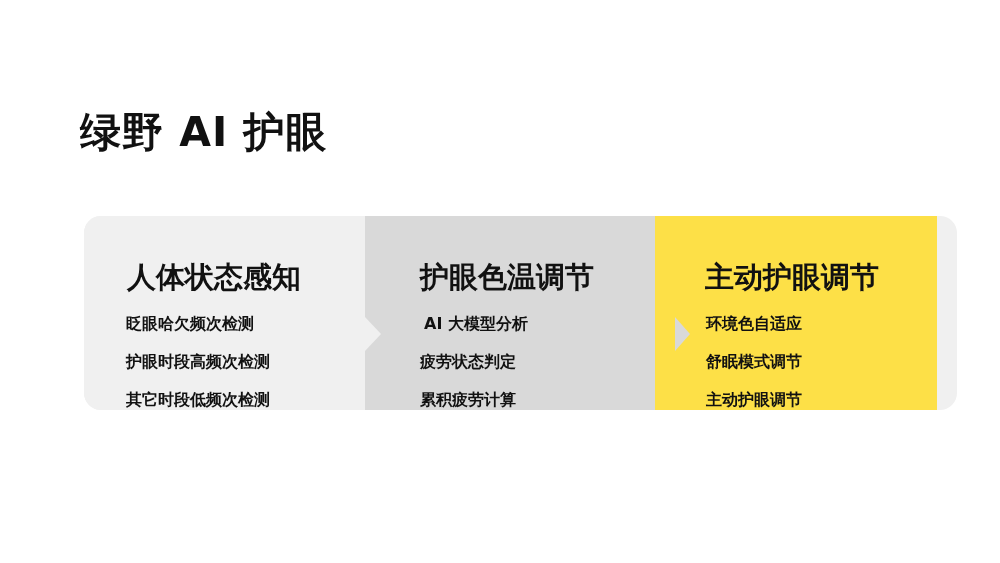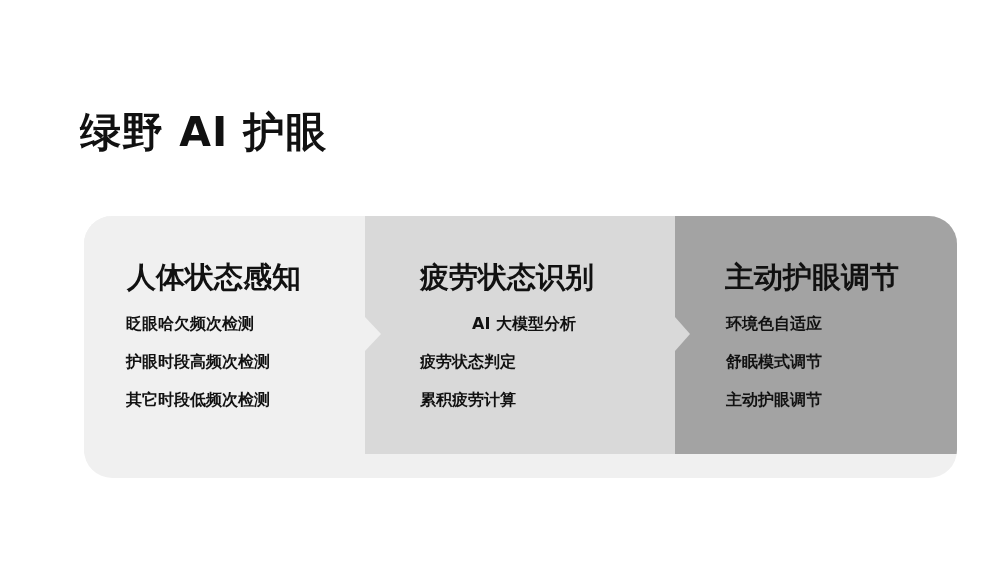--- a/index.html
+++ b/index.html
@@ -5,27 +5,27 @@
     html, body { margin: 0; padding: 0; }
     body {
       width: 1000px; height: 563px; background: #ffffff; position: relative; overflow: hidden;
       font-family: "DejaVu Sans", "Liberation Sans", sans-serif; color: #111111;
     }
     .title {
       position: absolute; left: 80px; top: 80px;
       font-size: 41px; font-weight: bold; line-height: 56px; letter-spacing: 1px; margin-top: 24px;
     }
     .card {
-      position: absolute; left: 84px; top: 216px; width: 873px; height: 262px;
-      border-radius: 28px; overflow: hidden; background: #f0f0f0;
+      position: absolute; left: 84px; top: 216px; width: 873px; height: 194px;
+      border-radius: 17px; overflow: hidden; background: #f0f0f0;
     }
     .panel { position: absolute; top: 0; height: 238px; }
     .p1 { left: 0; width: 281px; background: #f0f0f0; }
     .p2 { left: 281px; width: 310px; background: #d9d9d9; }
-    .p3 { left: 591px; width: 282px; background: #a3a3a3; }
+    .p3 { left: 571px; width: 282px; background: #fde047; }
     .heading {
       position: absolute; top: 42px; font-size: 29px; font-weight: bold; line-height: 38px; white-space: nowrap;
     }
     .item {
       position: absolute; font-size: 16px; font-weight: bold; line-height: 22px; white-space: nowrap;
     }
     .arrow {
       position: absolute; top: 101px; width: 0; height: 0;
       border-top: 17px solid transparent; border-bottom: 17px solid transparent;
     }
@@ -41,22 +41,22 @@
 
 <div class="card">
   <div class="panel p1">
     <div class="heading" style="left:43px;">人体状态感知</div>
     <div class="item" style="left:42px; top:135px;">护眼时段高频次检测</div>
     <div class="item" style="left:42px; top:97px;">眨眼哈欠频次检测</div>
     <div class="item" style="left:42px; top:173px;">其它时段低频次检测</div>
   </div>
 
   <div class="panel p2">
-    <div class="heading" style="left:55px;">疲劳状态识别</div>
-    <div class="item" style="left:59px; top:97px;margin-left:48px;">AI 大模型分析</div>
+    <div class="heading" style="left:55px;">护眼色温调节</div>
+    <div class="item" style="left:59px; top:97px;">AI 大模型分析</div>
     <div class="item" style="left:55px; top:135px;">疲劳状态判定</div>
     <div class="item" style="left:55px; top:173px;">累积疲劳计算</div>
   </div>
 
   <div class="panel p3">
     <div class="heading" style="left:50px;">主动护眼调节</div>
     <div class="item" style="left:51px; top:97px;">环境色自适应</div>
     <div class="item" style="left:51px; top:135px;">舒眠模式调节</div>
     <div class="item" style="left:51px; top:173px;">主动护眼调节</div>
   </div>

